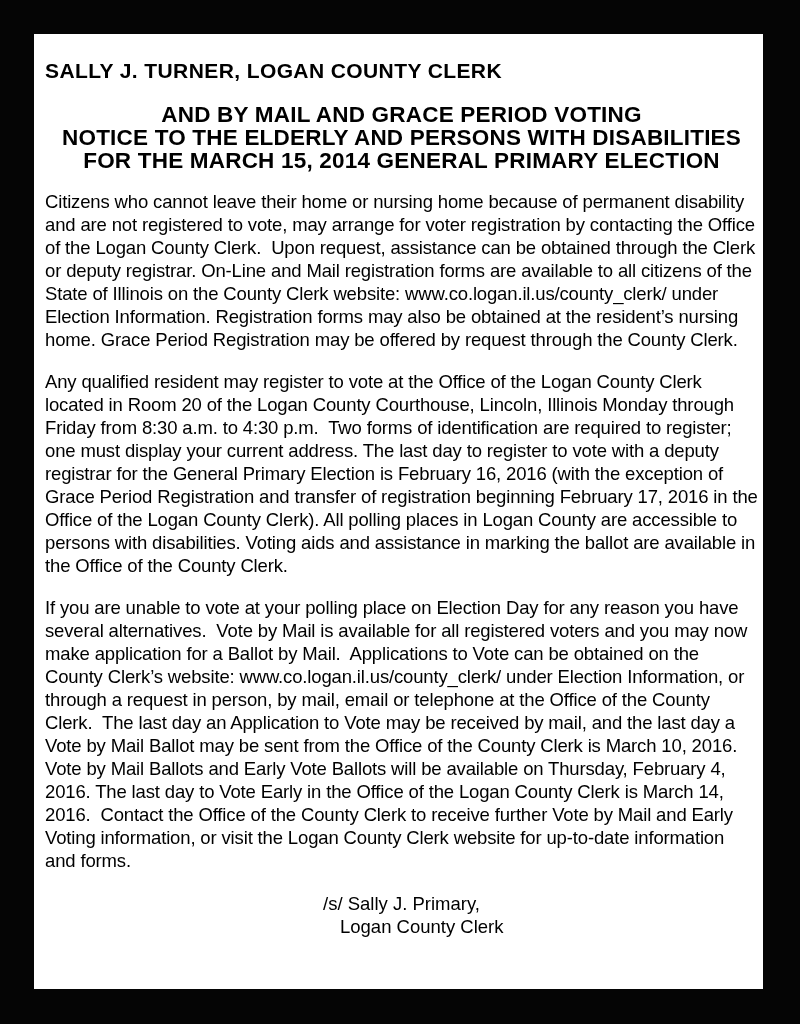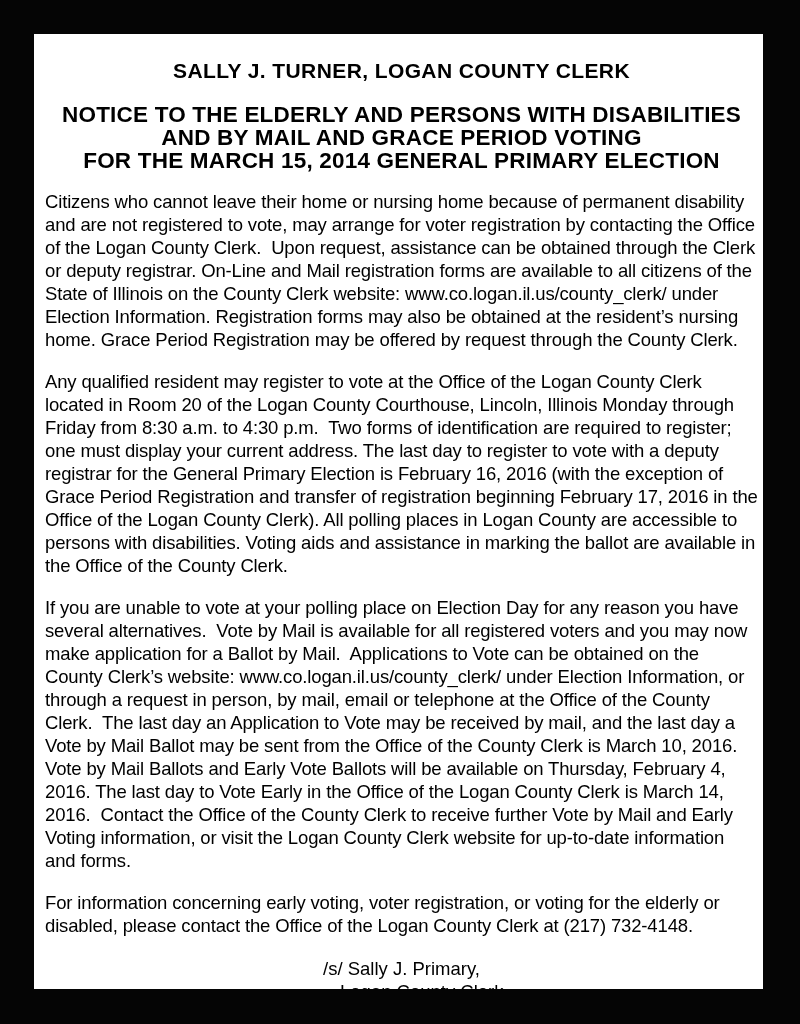--- a/index.html
+++ b/index.html
@@ -21,21 +21,21 @@
     color: #000000;
     box-sizing: border-box;
     padding: 25px 5px 0 11px;
     overflow: hidden;
   }
   .title {
     margin: 0 0 20px 0;
     font-size: 21px;
     font-weight: 900;
     letter-spacing: 0.4px;
-    text-align: center;
+    text-align: left;
   }
   .heading {
     margin: 0 0 18px 0;
     font-size: 22.5px;
     font-weight: 900;
     letter-spacing: 0.2px;
     line-height: 23px;
     text-align: center;
   }
   .heading .h-line { display: block; }
@@ -55,32 +55,31 @@
 </style>
 </head>
 <body>
 
 <div class="frame">
   <div class="page">
 
     <h1 class="title">SALLY J. TURNER, LOGAN COUNTY CLERK</h1>
 
     <h2 class="heading">
+      <span class="h-line">AND BY MAIL AND GRACE PERIOD VOTING</span>
       <span class="h-line">NOTICE TO THE ELDERLY AND PERSONS WITH DISABILITIES</span>
-      <span class="h-line">AND BY MAIL AND GRACE PERIOD VOTING</span>
       <span class="h-line">FOR THE MARCH 15, 2014 GENERAL PRIMARY ELECTION</span>
     </h2>
 
     <p class="body-par">Citizens who cannot leave their home or nursing home because of permanent disability and are not registered to vote, may arrange for voter registration by contacting the Office of the Logan County Clerk.  Upon request, assistance can be obtained through the Clerk or deputy registrar. On-Line and Mail registration forms are available to all citizens of the State of Illinois on the County Clerk website: www.co.logan.il.us/county_clerk/ under Election Information. Registration forms may also be obtained at the resident’s nursing home. Grace Period Registration may be offered by request through the County Clerk.</p>
 
     <p class="body-par">Any qualified resident may register to vote at the Office of the Logan County Clerk located in Room 20 of the Logan County Courthouse, Lincoln, Illinois Monday through Friday from 8:30 a.m. to 4:30 p.m.  Two forms of identification are required to register; one must display your current address. The last day to register to vote with a deputy registrar for the General Primary Election is February 16, 2016 (with the exception of Grace Period Registration and transfer of registration beginning February 17, 2016 in the Office of the Logan County Clerk). All polling places in Logan County are accessible to persons with disabilities. Voting aids and assistance in marking the ballot are available in the Office of the County Clerk.</p>
 
     <p class="body-par">If you are unable to vote at your polling place on Election Day for any reason you have several alternatives.  Vote by Mail is available for all registered voters and you may now make application for a Ballot by Mail.  Applications to Vote can be obtained on the County Clerk’s website: www.co.logan.il.us/county_clerk/ under Election Information, or through a request in person, by mail, email or telephone at the Office of the County Clerk.  The last day an Application to Vote may be received by mail, and the last day a Vote by Mail Ballot may be sent from the Office of the County Clerk is March 10, 2016.  Vote by Mail Ballots and Early Vote Ballots will be available on Thursday, February 4, 2016. The last day to Vote Early in the Office of the Logan County Clerk is March 14, 2016.  Contact the Office of the County Clerk to receive further Vote by Mail and Early Voting information, or visit the Logan County Clerk website for up-to-date information and forms.</p>
 
-    <p class="body-par">For information concerning early voting, voter registration, or voting for the elderly or disabled, please contact the Office of the Logan County Clerk at (217) 732-4148.</p>
 
     <div class="signature">
       <div class="sig-line1">/s/ Sally J. Primary,</div>
       <div class="sig-line2">Logan County Clerk</div>
     </div>
 
   </div>
 </div>
 
 </body></html>

